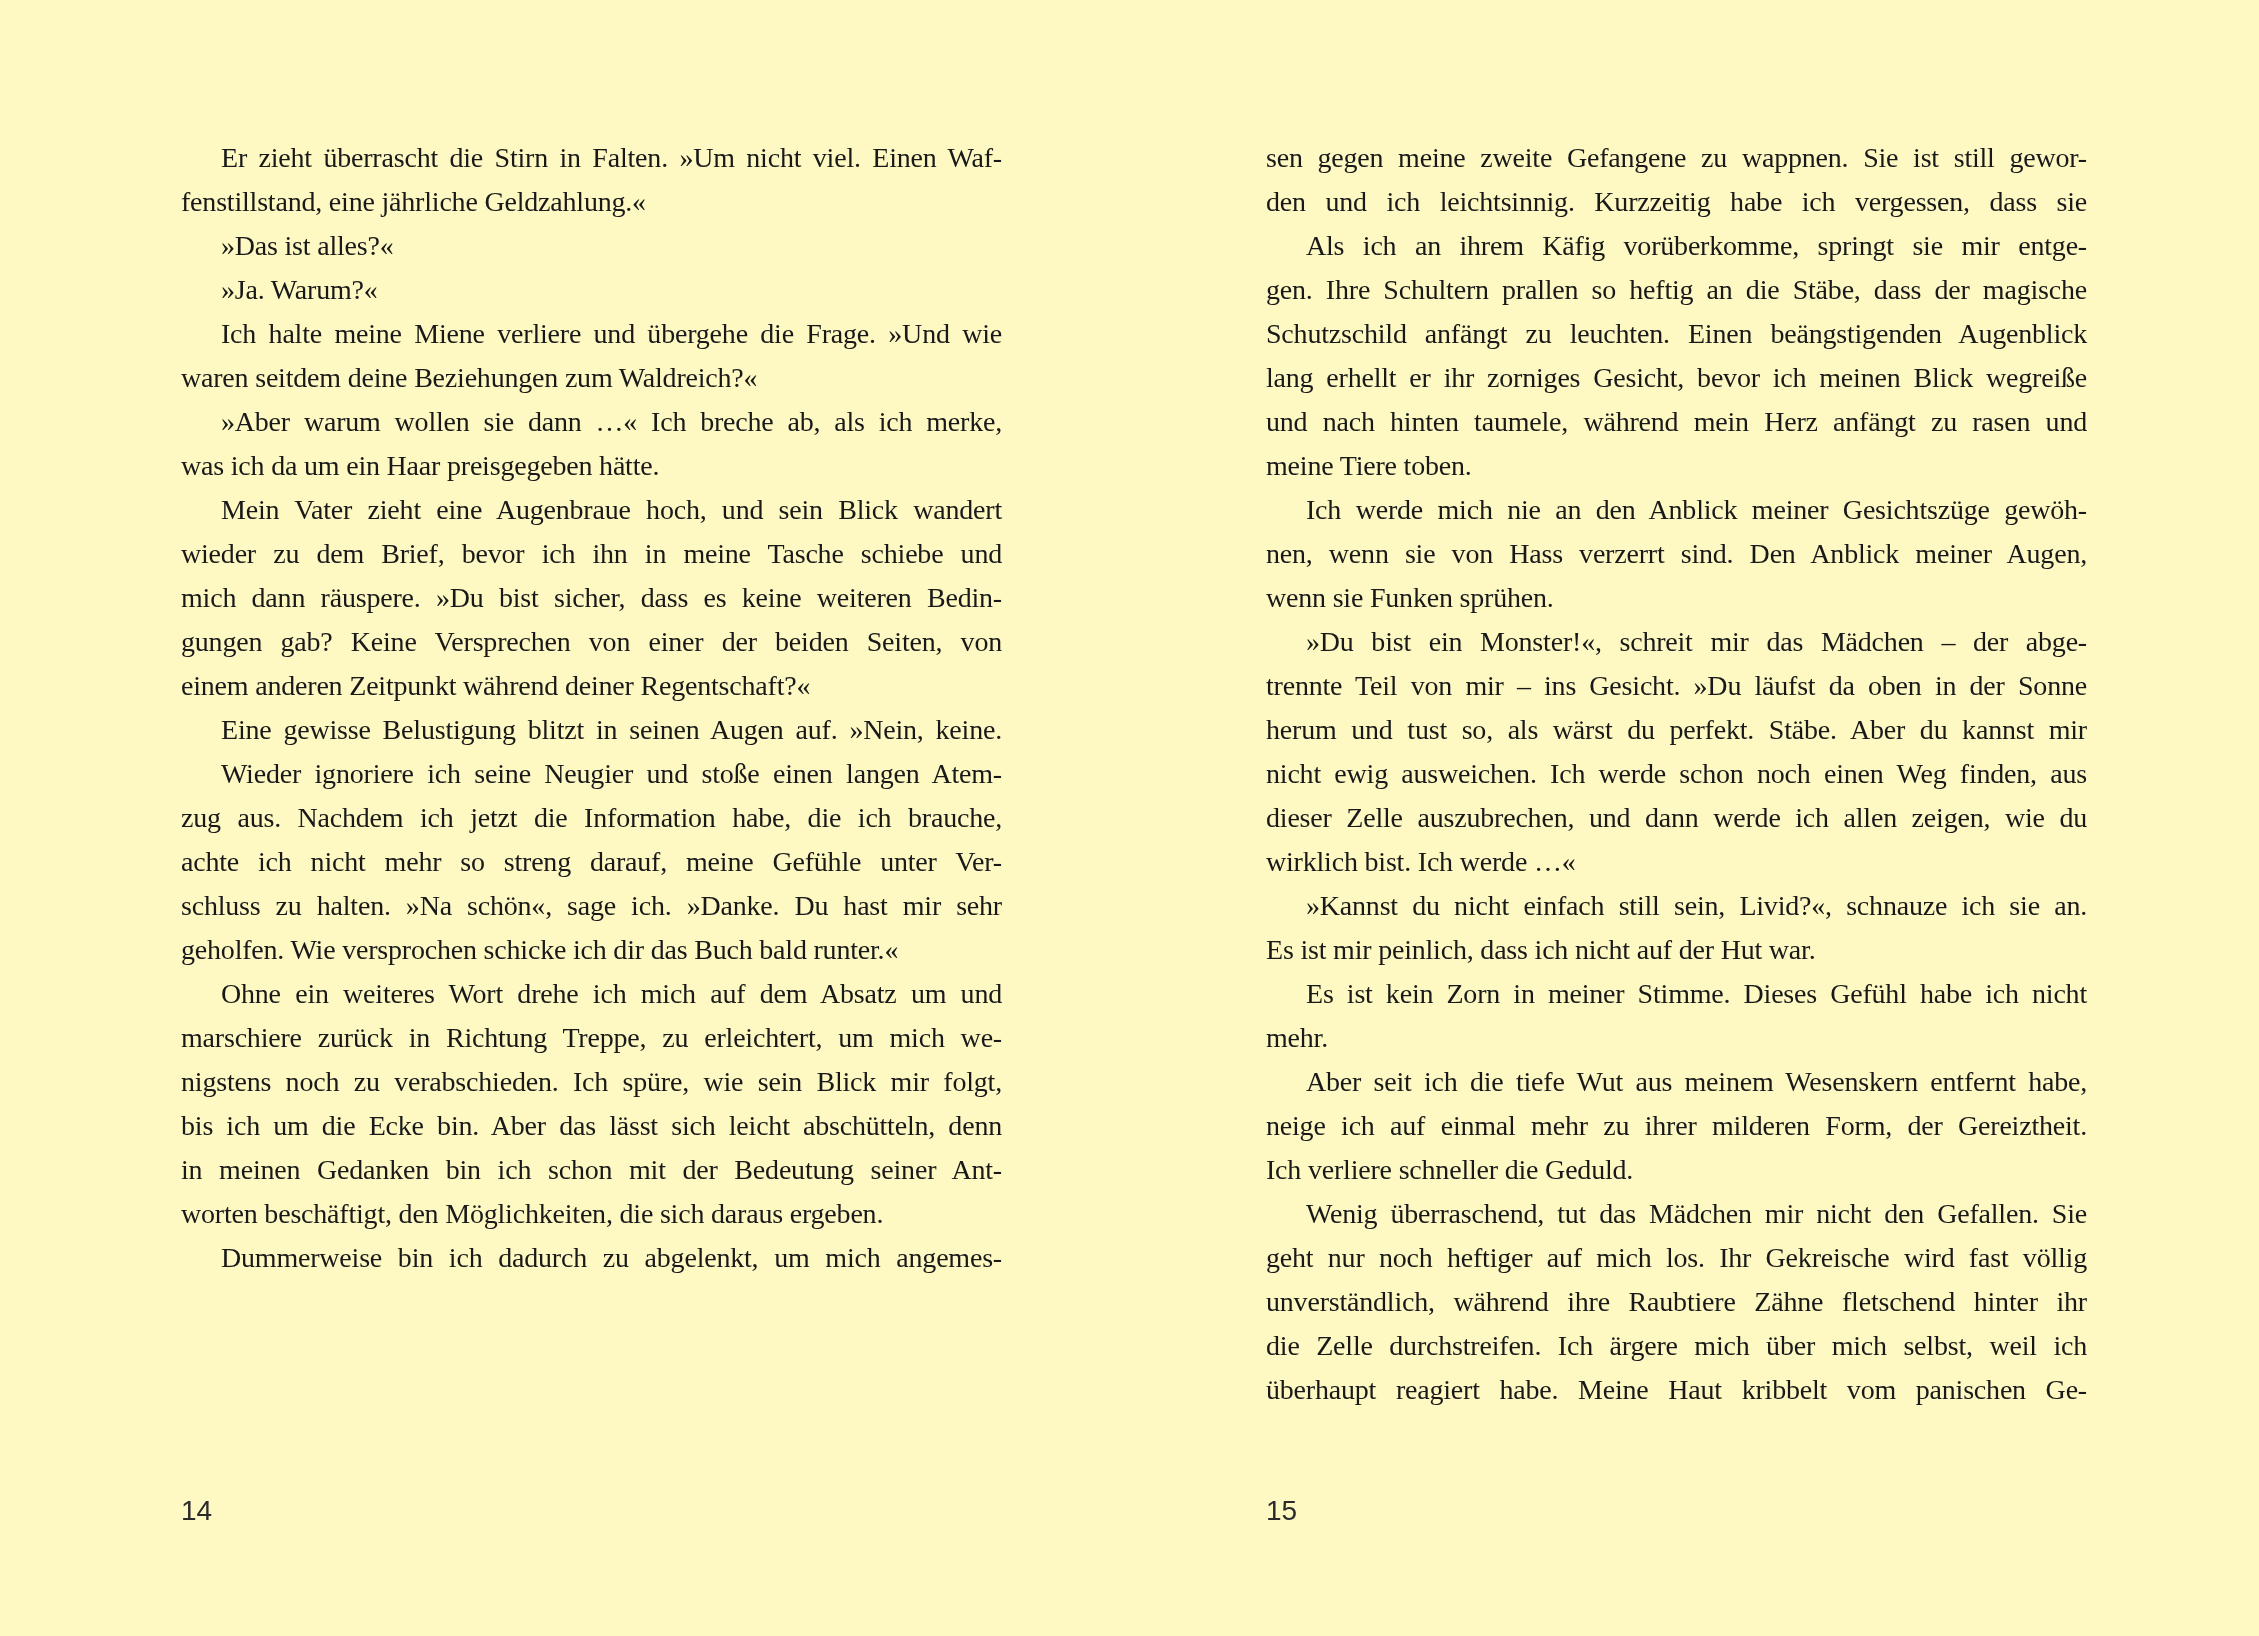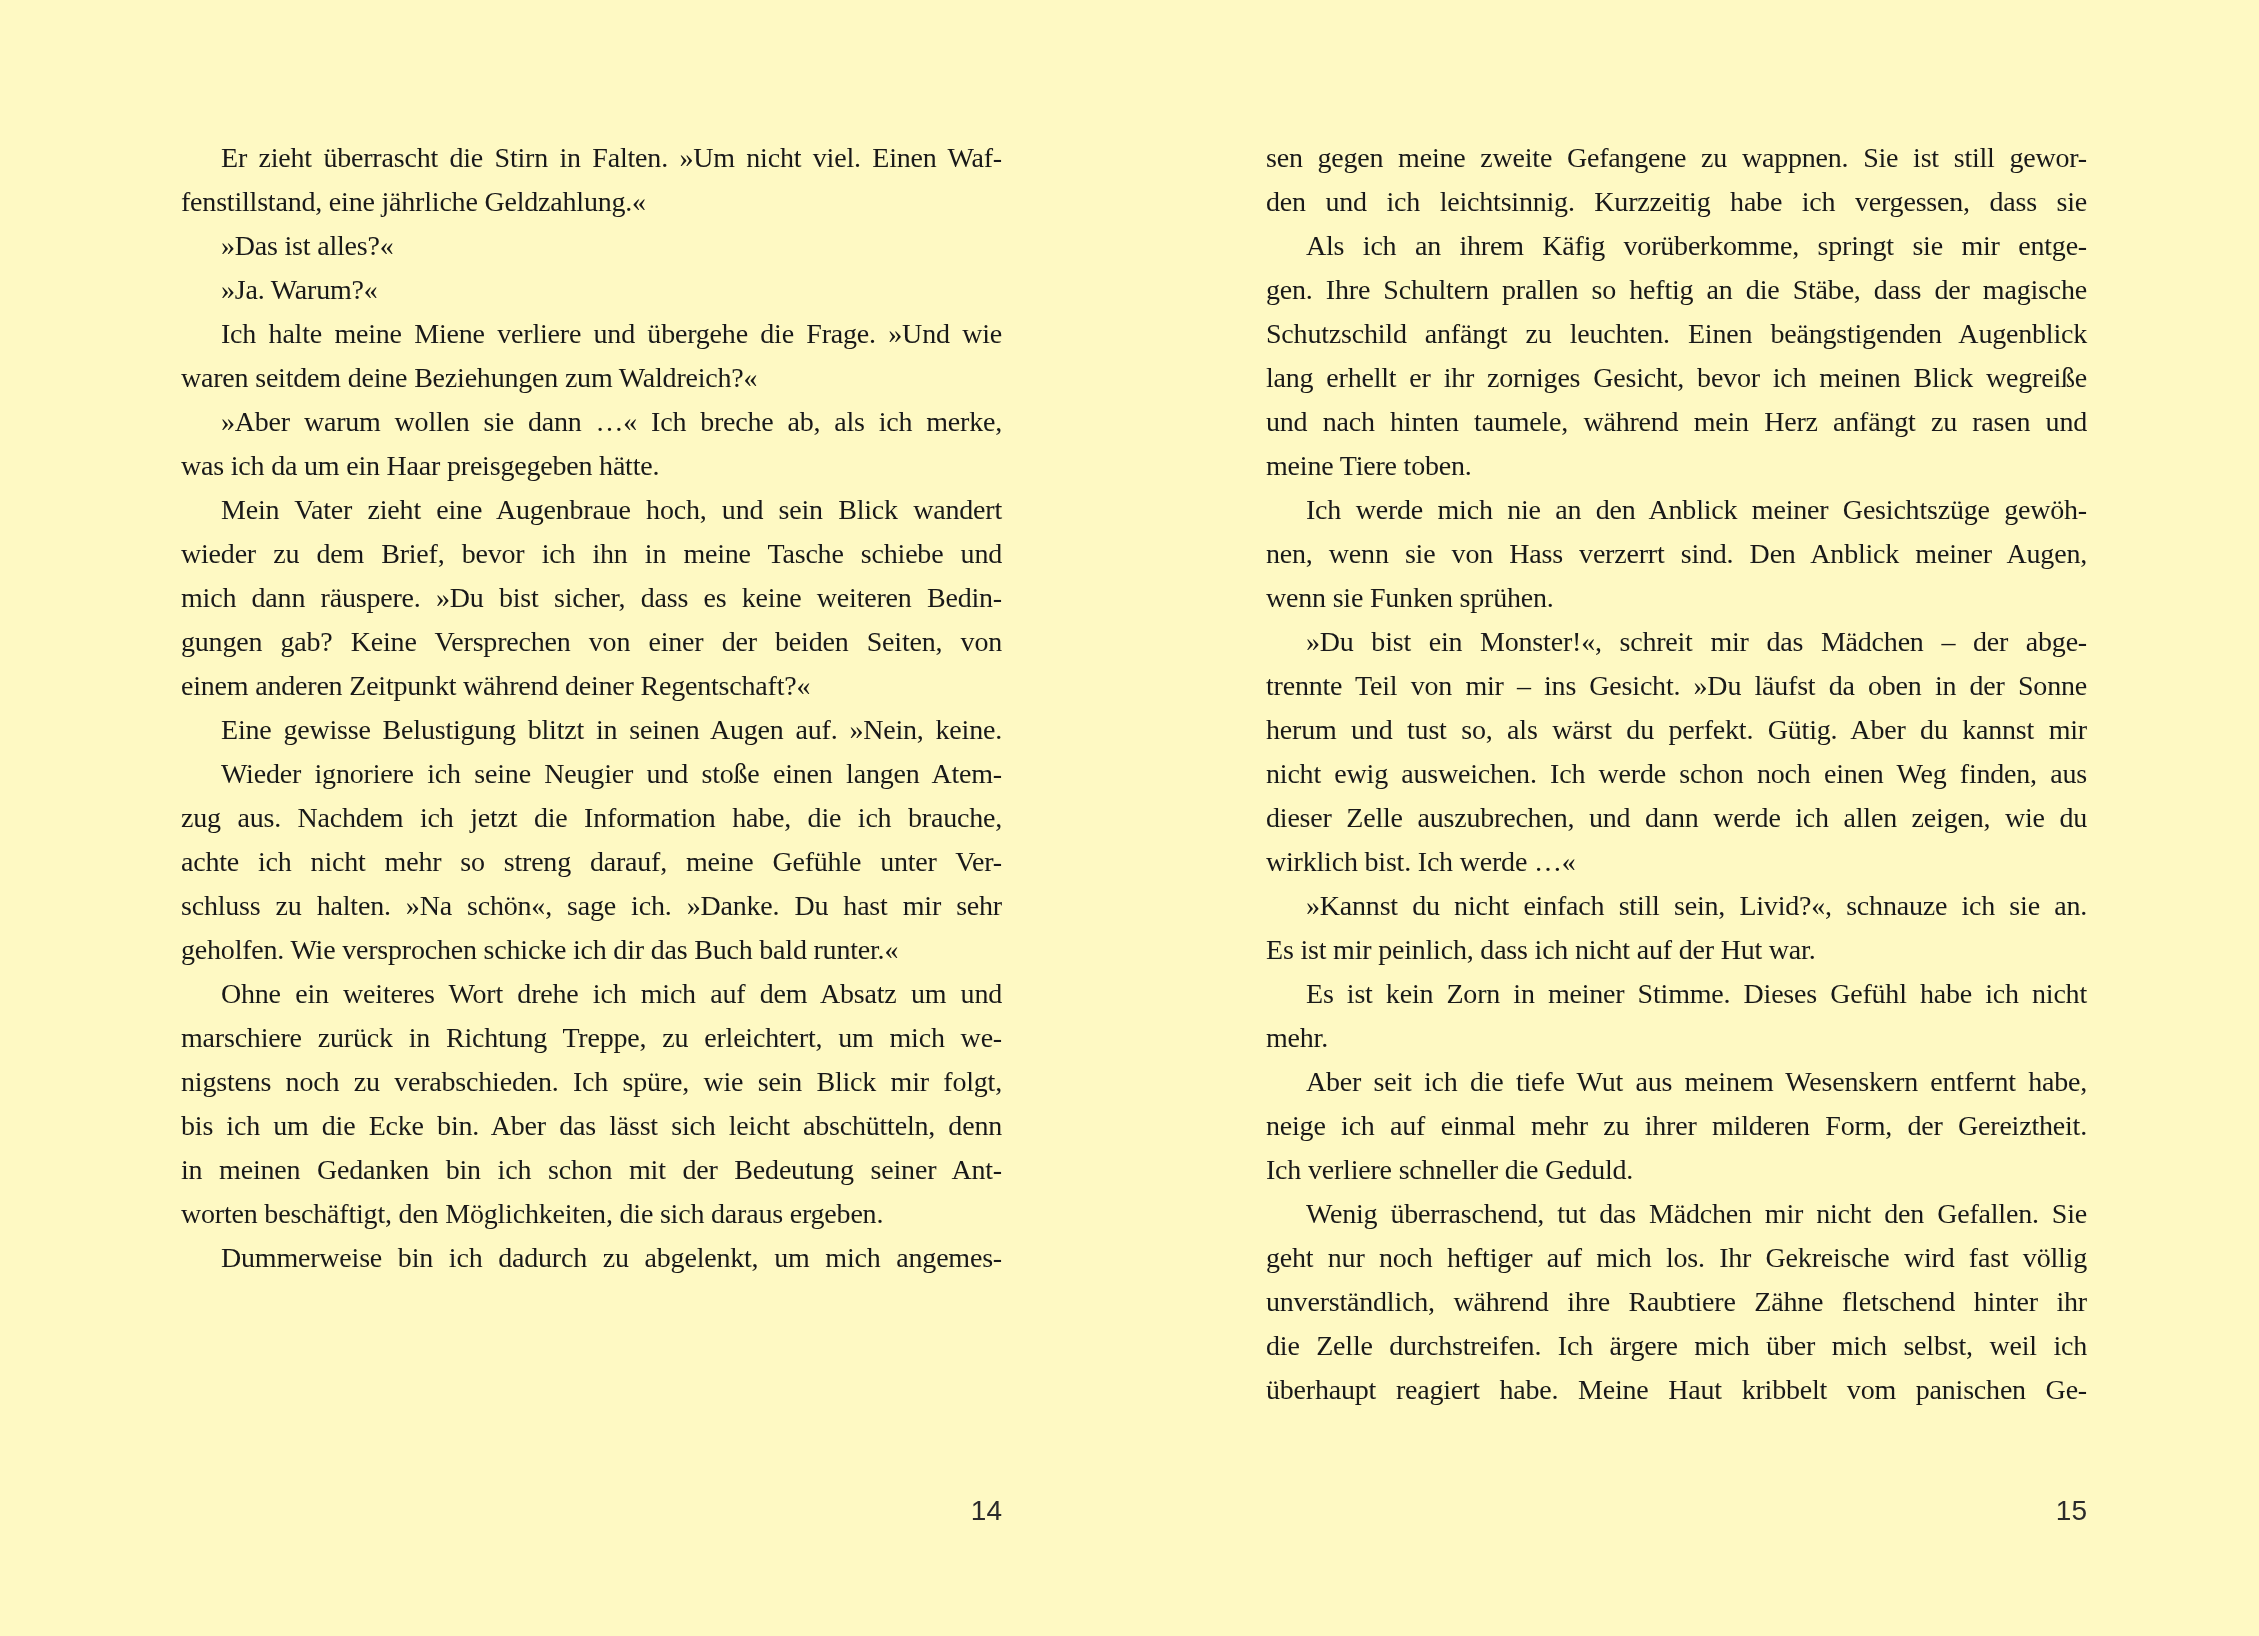--- a/index.html
+++ b/index.html
@@ -46,21 +46,21 @@
     text-align-last: left;
   }
   .line.first {
     text-indent: 40px;
   }
 
   .page-number {
     position: absolute;
     top: 1495px;
     width: 821px;
-    text-align: right;
+    text-align: left;
     font-family: "Liberation Sans", sans-serif;
     font-weight: 300;
     font-size: 28px;
     color: #2b2b2b;
   }
   #left-page  .page-number { left: 181px; }
   #right-page .page-number { left: 136px; }
 </style>
 </head>
 <body>
@@ -132,21 +132,21 @@
         <div class="line last">meine Tiere toben.</div>
       </div>
       <div class="paragraph">
         <div class="line first">Ich werde mich nie an den Anblick meiner Gesichtszüge gewöh-</div>
         <div class="line">nen, wenn sie von Hass verzerrt sind. Den Anblick meiner Augen,</div>
         <div class="line last">wenn sie Funken sprühen.</div>
       </div>
       <div class="paragraph">
         <div class="line first">»Du bist ein Monster!«, schreit mir das Mädchen – der abge-</div>
         <div class="line">trennte Teil von mir – ins Gesicht. »Du läufst da oben in der Sonne</div>
-        <div class="line">herum und tust so, als wärst du perfekt. Gütig. Aber du kannst mir</div>
+        <div class="line">herum und tust so, als wärst du perfekt. Stäbe. Aber du kannst mir</div>
         <div class="line">nicht ewig ausweichen. Ich werde schon noch einen Weg finden, aus</div>
         <div class="line">dieser Zelle auszubrechen, und dann werde ich allen zeigen, wie du</div>
         <div class="line last">wirklich bist. Ich werde …«</div>
       </div>
       <div class="paragraph">
         <div class="line first">»Kannst du nicht einfach still sein, Livid?«, schnauze ich sie an.</div>
         <div class="line last">Es ist mir peinlich, dass ich nicht auf der Hut war.</div>
       </div>
       <div class="paragraph">
         <div class="line first">Es ist kein Zorn in meiner Stimme. Dieses Gefühl habe ich nicht</div>

